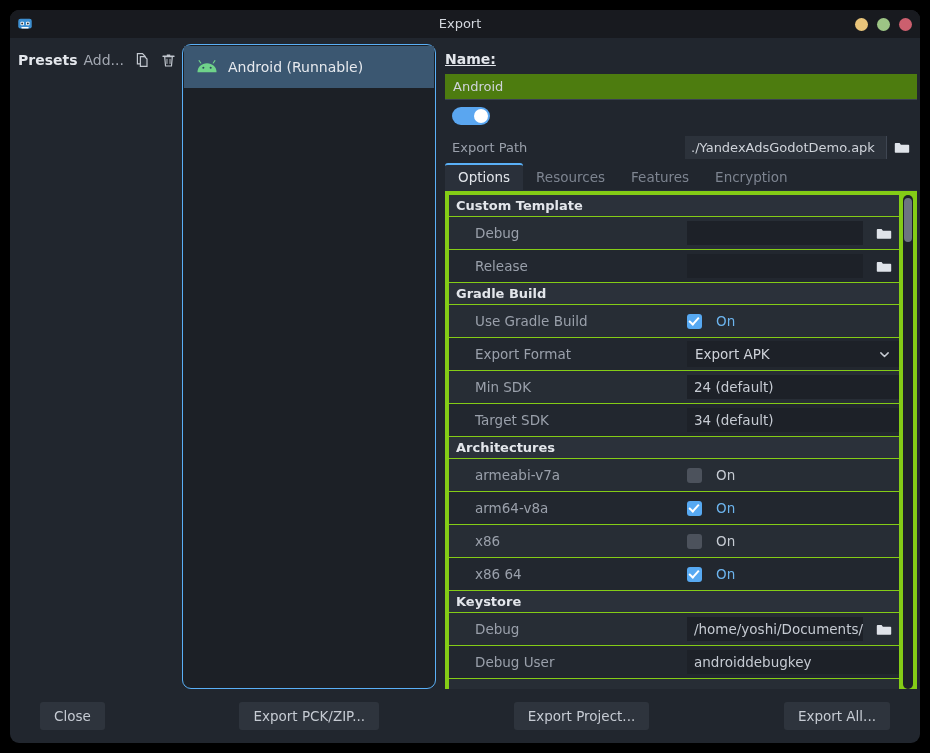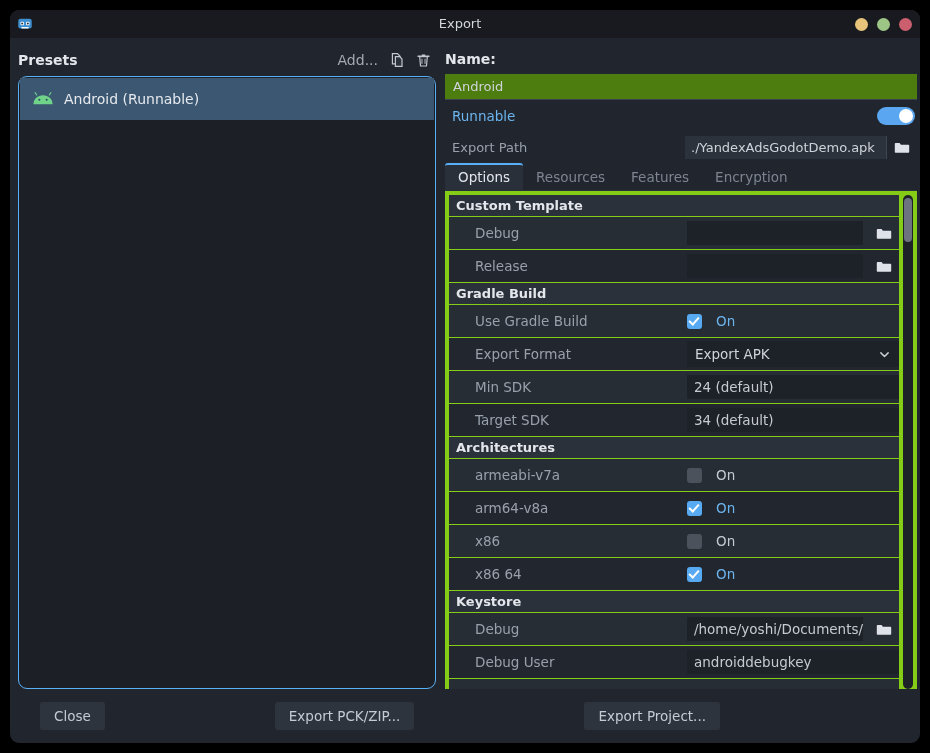--- a/index.html
+++ b/index.html
@@ -58,21 +58,20 @@
     padding: 6px 8px 0 8px;
     gap: 9px;
     min-height: 0;
   }
 
   
   .left-col {
     width: 418px;
     flex: 0 0 418px;
     display: flex;
-    flex-direction: column;
     min-height: 0;
   }
   .presets-header {
     height: 32px;
     display: flex;
     align-items: center;
     flex: 0 0 32px;
   }
   .presets-title {
     color: #e3e6eb;
@@ -119,20 +118,21 @@
     min-height: 0;
     padding-right: 2px;
   }
   .name-label {
     color: #e3e6eb;
     font-size: 14px;
     font-weight: bold;
     height: 30px;
     line-height: 30px;
     flex: 0 0 30px;
+    text-decoration: underline;
   }
   .name-input {
     height: 26px;
     background: #4d7c0f;
     border: none;
     border-bottom: 1px solid #3a4150;
     color: #cfd3da;
     font-size: 13px;
     padding: 0 8px;
     width: 100%;
@@ -393,21 +393,20 @@
         </div>
       </div>
     </div>
 
     <div class="right-col">
 
       <div class="name-label">Name:</div>
       <input class="name-input" type="text" value="Android" style="">
 
       <div class="runnable-row">
-        <span class="runnable-label">Runnable</span>
         <span class="toggle">
           <span class="toggle-knob"></span>
         </span>
       </div>
 
       <div class="exportpath-row">
         <span class="exportpath-label">Export Path</span>
         <span class="exportpath-input">./YandexAdsGodotDemo.apk</span>
         <span class="folder-btn">
           <svg viewBox="0 0 20 16" width="16" height="13">
@@ -538,15 +537,16 @@
     </div>
   </div>
 
   <div class="footer">
     <span class="fbtn">Close</span>
     <span class="fspacer"></span>
     <span class="fbtn">Export PCK/ZIP...</span>
     <span class="fspacer"></span>
     <span class="fbtn">Export Project...</span>
     <span class="fspacer"></span>
+    <span class="fbtn">Export All...</span>
   </div>
 
 </div>
 
 </body></html>

